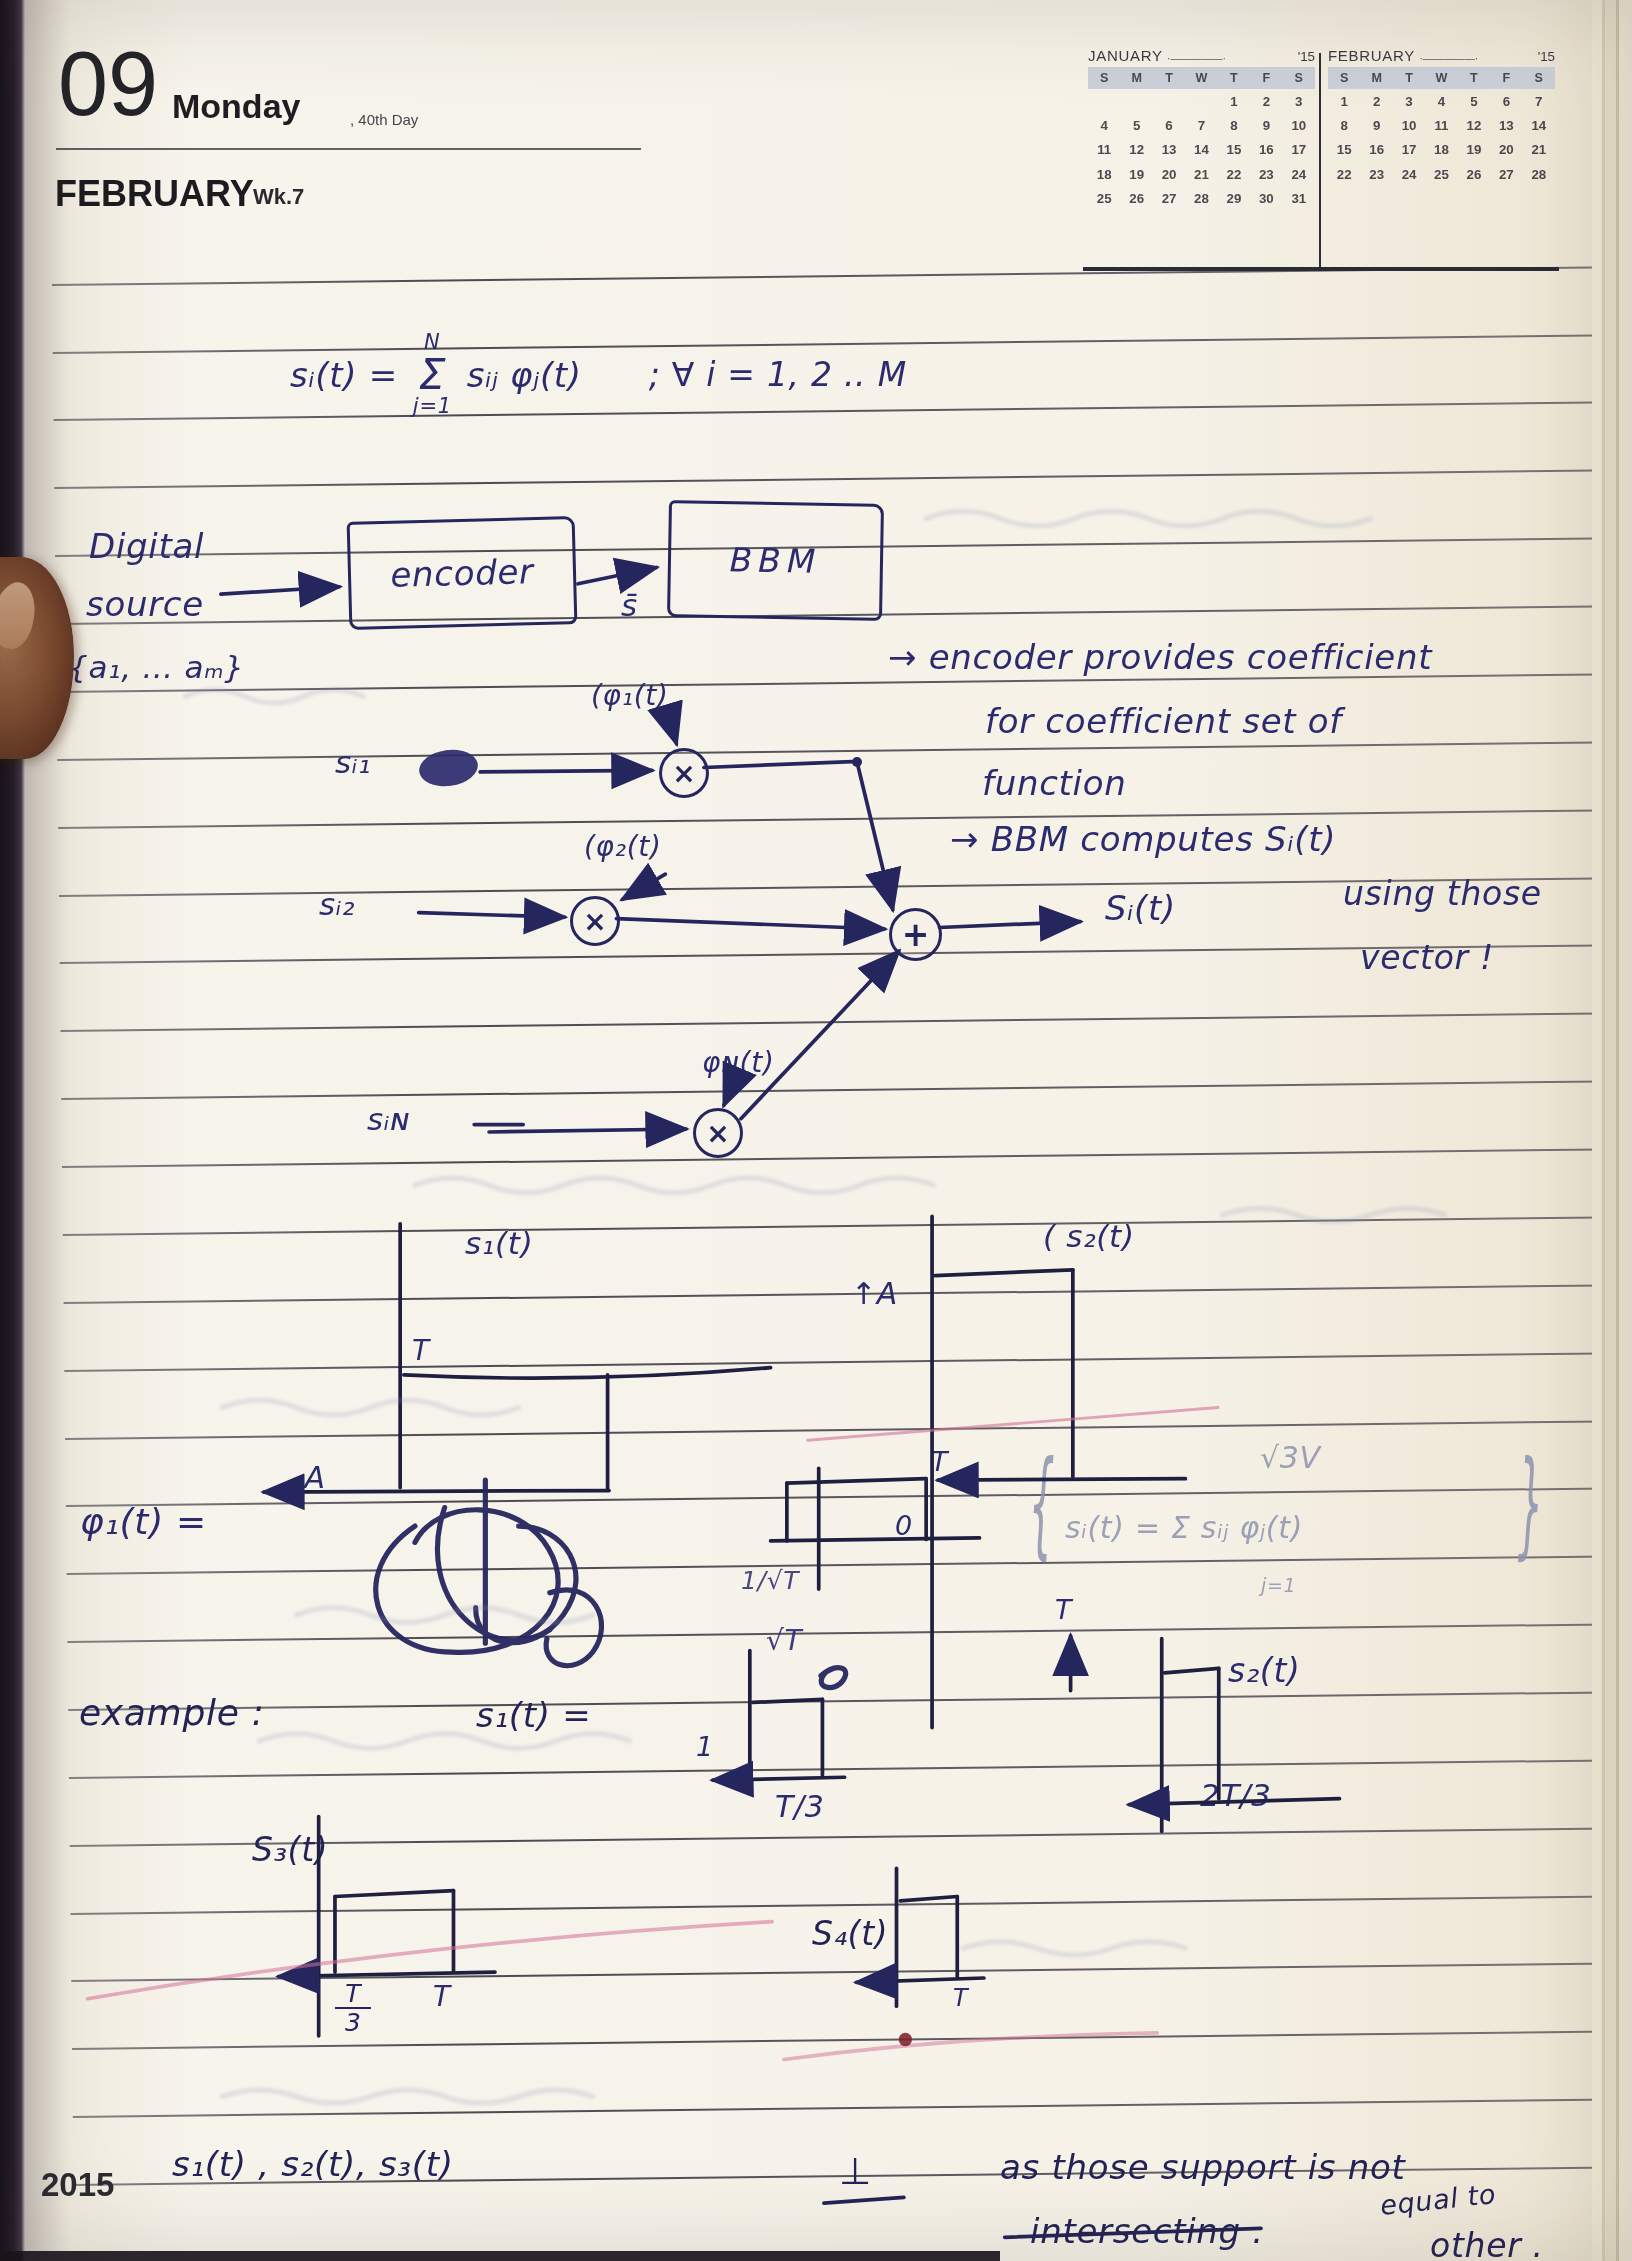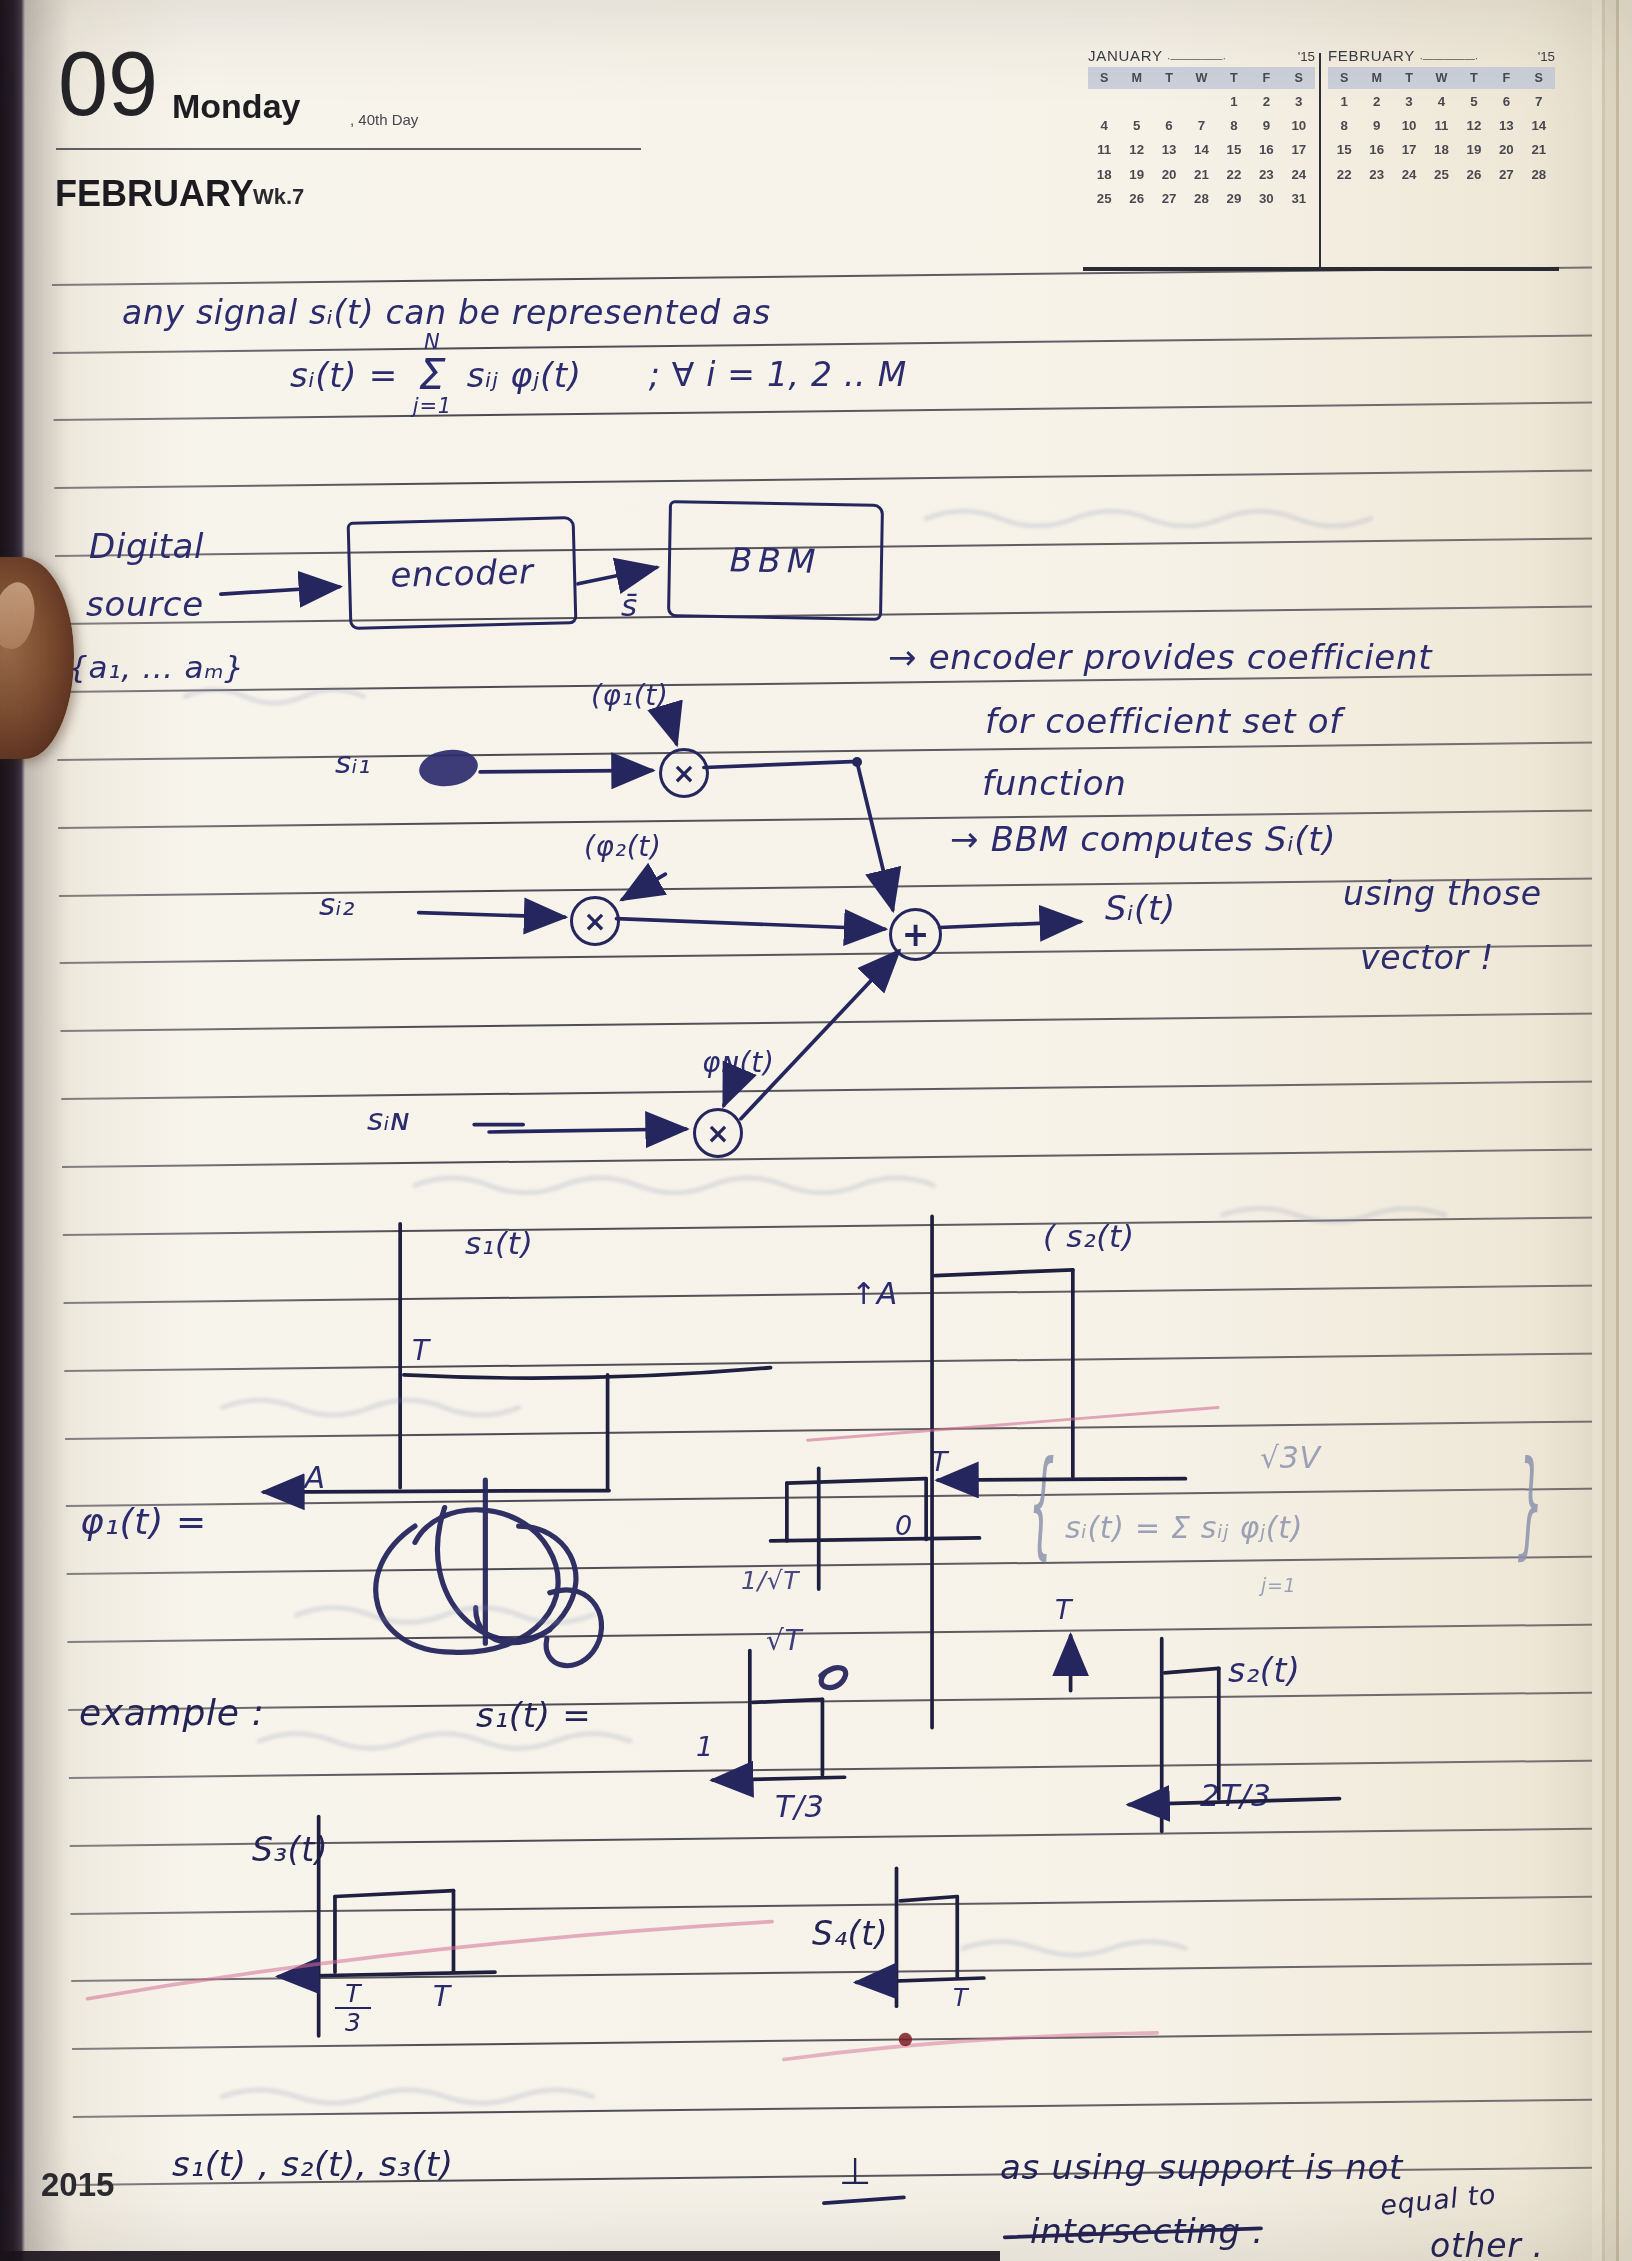--- a/index.html
+++ b/index.html
@@ -191,21 +191,20 @@
         <span class="cal-num">24</span>
         <span class="cal-num">25</span>
         <span class="cal-num">26</span>
         <span class="cal-num">27</span>
         <span class="cal-num">28</span>
       </div>
   </div>
   <div class="abs" style="left:1319px;top:53px;width:2.2px;height:216px;background:#2e2e3a;"></div>
   <div class="hline" style="left:1083px;top:267px;width:476px;height:3.7px;background:#2b2b34;opacity:1;"></div>
 
-  <div class="hw" style="left:122px;top:293px;font-size:33px;">any  signal  sᵢ(t)  can  be  represented  as</div>
   <div class="formula" style="left:290px;top:332px;">
     <span class="hw" style="position:static;font-size:34px;">sᵢ(t) =</span>
     <span class="sigma hw" style="position:static;">
       <span style="font-size:21px;">N</span>
       <span style="font-size:43px;">Σ</span>
       <span style="font-size:21px;">j=1</span>
     </span>
     <span class="hw" style="position:static;font-size:34px;">sᵢⱼ  φⱼ(t)</span>
     <span class="hw" style="position:static;font-size:33px;margin-left:52px;">;   ∀ i = 1, 2 ‥ M</span>
   </div>
@@ -281,21 +280,21 @@
     <span class="fx">T</span>
     <span class="fx fb">3</span>
   </div>
   <div class="hw" style="left:433px;top:1980px;font-size:28px;">T</div>
   <div class="hw ink2" style="left:812px;top:1914px;font-size:33px;">S₄(t)</div>
   <div class="hw" style="left:953px;top:1984px;font-size:24px;">T</div>
 
   <div class="abs print" style="left:41px;top:2166px;font-size:33px;font-weight:bold;color:#2b2b30;">2015</div>
   <div class="hw ink2" style="left:172px;top:2144px;font-size:34px;">s₁(t) ,  s₂(t),  s₃(t)</div>
   <div class="hw ink2" style="left:839px;top:2150px;font-size:37px;">⊥</div>
-  <div class="hw ink2" style="left:1000px;top:2147px;font-size:34px;">as   using   support   is   not</div>
+  <div class="hw ink2" style="left:1000px;top:2147px;font-size:34px;">as   those   support   is   not</div>
   <div class="hw ink2" style="left:1030px;top:2211px;font-size:34px;">intersecting .</div>
   <div class="hw ink2" style="left:1380px;top:2184px;font-size:27px;transform:rotate(-6deg);">equal to</div>
   <div class="hw ink2" style="left:1430px;top:2226px;font-size:33px;">other .</div>
 
   <svg width="1633" height="2261" style="position:absolute;left:0;top:0;pointer-events:none;" viewBox="0 0 2204 3052">
     <defs>
       <marker id="ah" markerWidth="14" markerHeight="12" refX="11" refY="5" orient="auto">
         <path d="M0,0 L12,5 L0,10 z" fill="#26265e"></path>
       </marker>
       <filter id="blurf">

